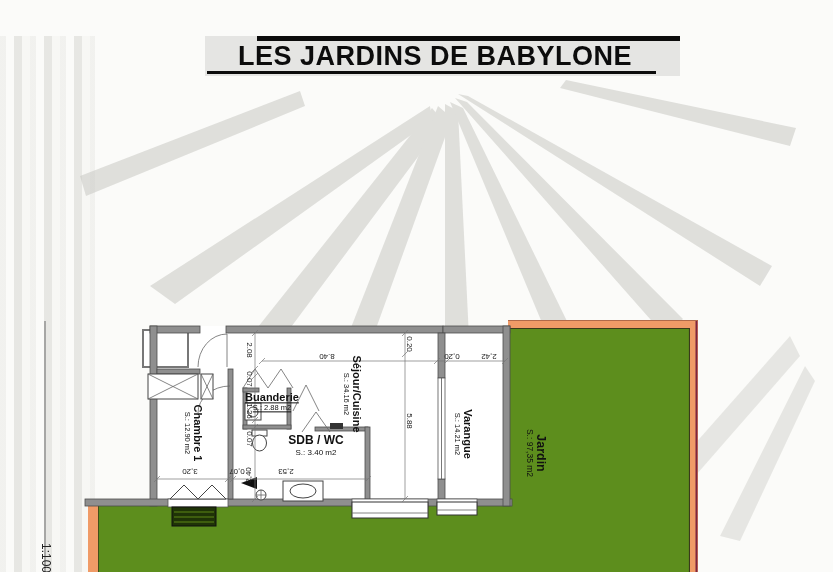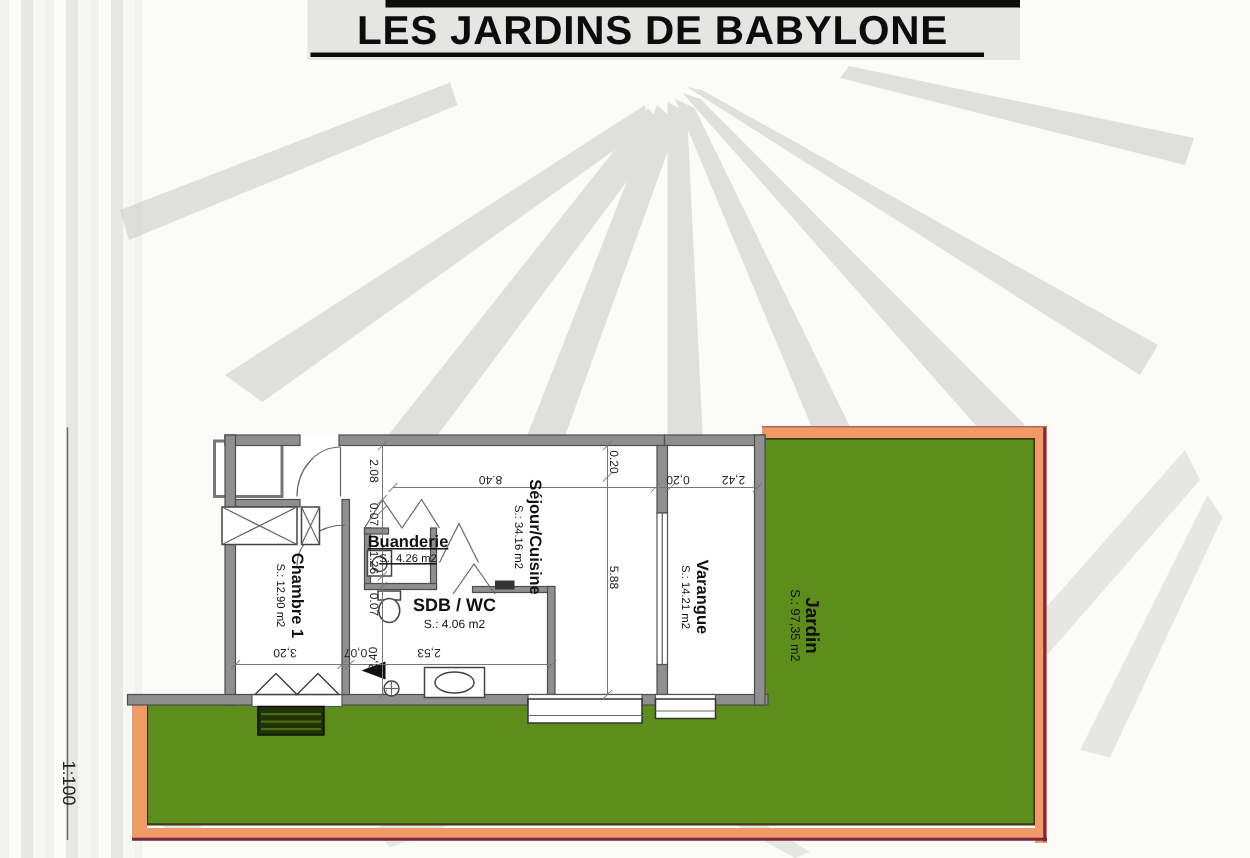--- a/index.html
+++ b/index.html
@@ -1,18 +1,18 @@
 <!DOCTYPE html>
 <html style="--garden-green: #5d8e1d; --plot-orange: #f09b67; --plot-line: #7d2540; --wall-gray: #8f8f8f;"><head>
 <meta charset="utf-8">
 <style>
   html,body{margin:0;padding:0;}
   body{width:833px;height:572px;position:relative;overflow:hidden;background:#fbfbf9;
        font-family:"Liberation Sans", sans-serif;color:#111;}
-  .stage{position:absolute;inset:0;}
+  .stage{position:absolute;inset:0;margin-top:36px;}
   
   .curtain{position:absolute;left:0;top:0;width:95px;height:572px;
     background:repeating-linear-gradient(90deg,#efefec 0 6px,#fbfbf9 6px 14px,#e2e2de 14px 22px,#f6f6f3 22px 30px);
     opacity:.8;}
   .bgsvg{position:absolute;inset:0;}
   
   .title-band{position:absolute;left:205px;top:0;width:475px;height:40px;background:#e5e5e3;}
   .title-topbar{position:absolute;left:257px;top:0;width:423px;height:5px;background:#0c0c0c;}
   .title-underline{position:absolute;left:207px;top:35px;width:449px;height:3px;background:#0c0c0c;}
   .title-text{position:absolute;left:205px;top:3px;width:460px;height:34px;line-height:34px;
@@ -182,25 +182,25 @@
 
     <line x1="45" y1="285" x2="45" y2="560" stroke="#666" stroke-width="1"></line>
   </svg>
 
   <div class="lbl room r90" style="left:193px;top:397px;">
     <span class="rname">Chambre 1</span>
     <span class="rarea">S.: 12.90 m2</span>
   </div>
   <div class="lbl room" style="left:272px;top:366px;text-decoration:underline;">
     <span class="rname">Buanderie</span>
-    <span class="rarea">S.: 4.26 m2</span>
-  </div>
-  <div class="lbl room" style="left:303px;top:409px;">
+    <span class="rarea">S.: 2.88 m2</span>
+  </div>
+  <div class="lbl room" style="left:316px;top:409px;">
     <span class="rname" style="font-size:12px;">SDB / WC</span>
-    <span class="rarea" style="font-size:8px;">S.:  4.06 m2</span>
+    <span class="rarea" style="font-size:8px;">S.:  3.40 m2</span>
   </div>
   <div class="lbl room r90" style="left:352px;top:358px;">
     <span class="rname">Séjour/Cuisine</span>
     <span class="rarea">S.: 34.16 m2</span>
   </div>
   <div class="lbl room r90" style="left:463px;top:398px;">
     <span class="rname">Varangue</span>
     <span class="rarea">S.: 14.21 m2</span>
   </div>
   <div class="lbl room r90 big" style="left:536px;top:417px;">

